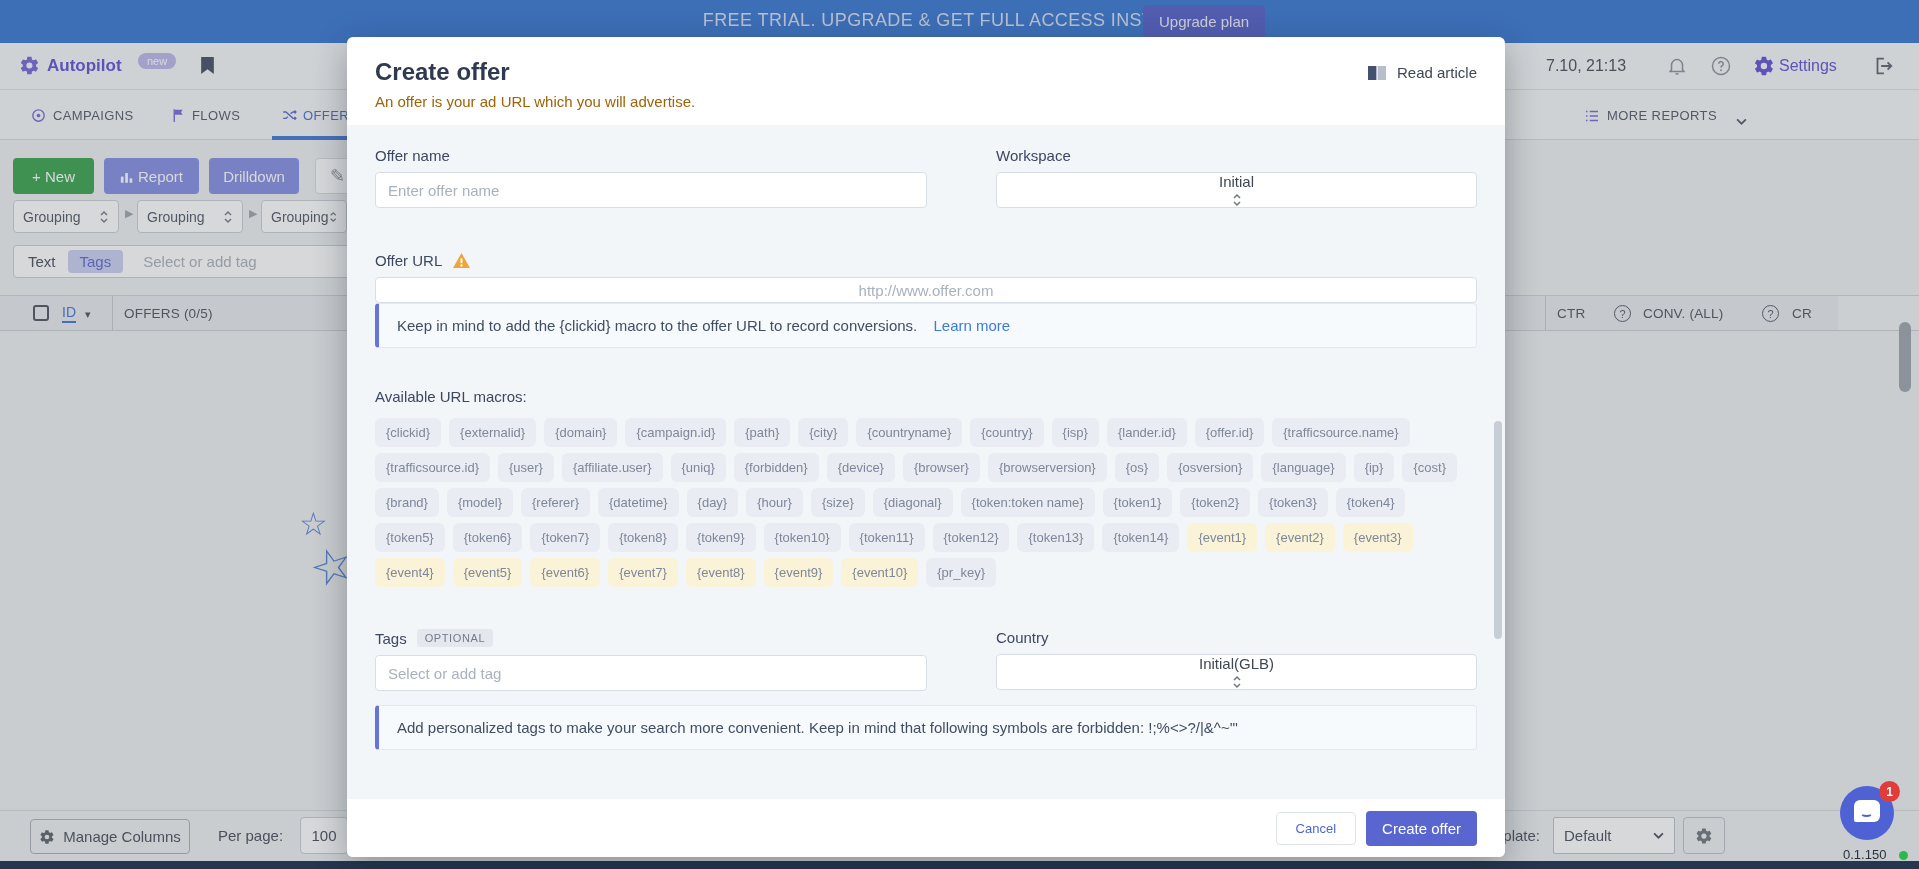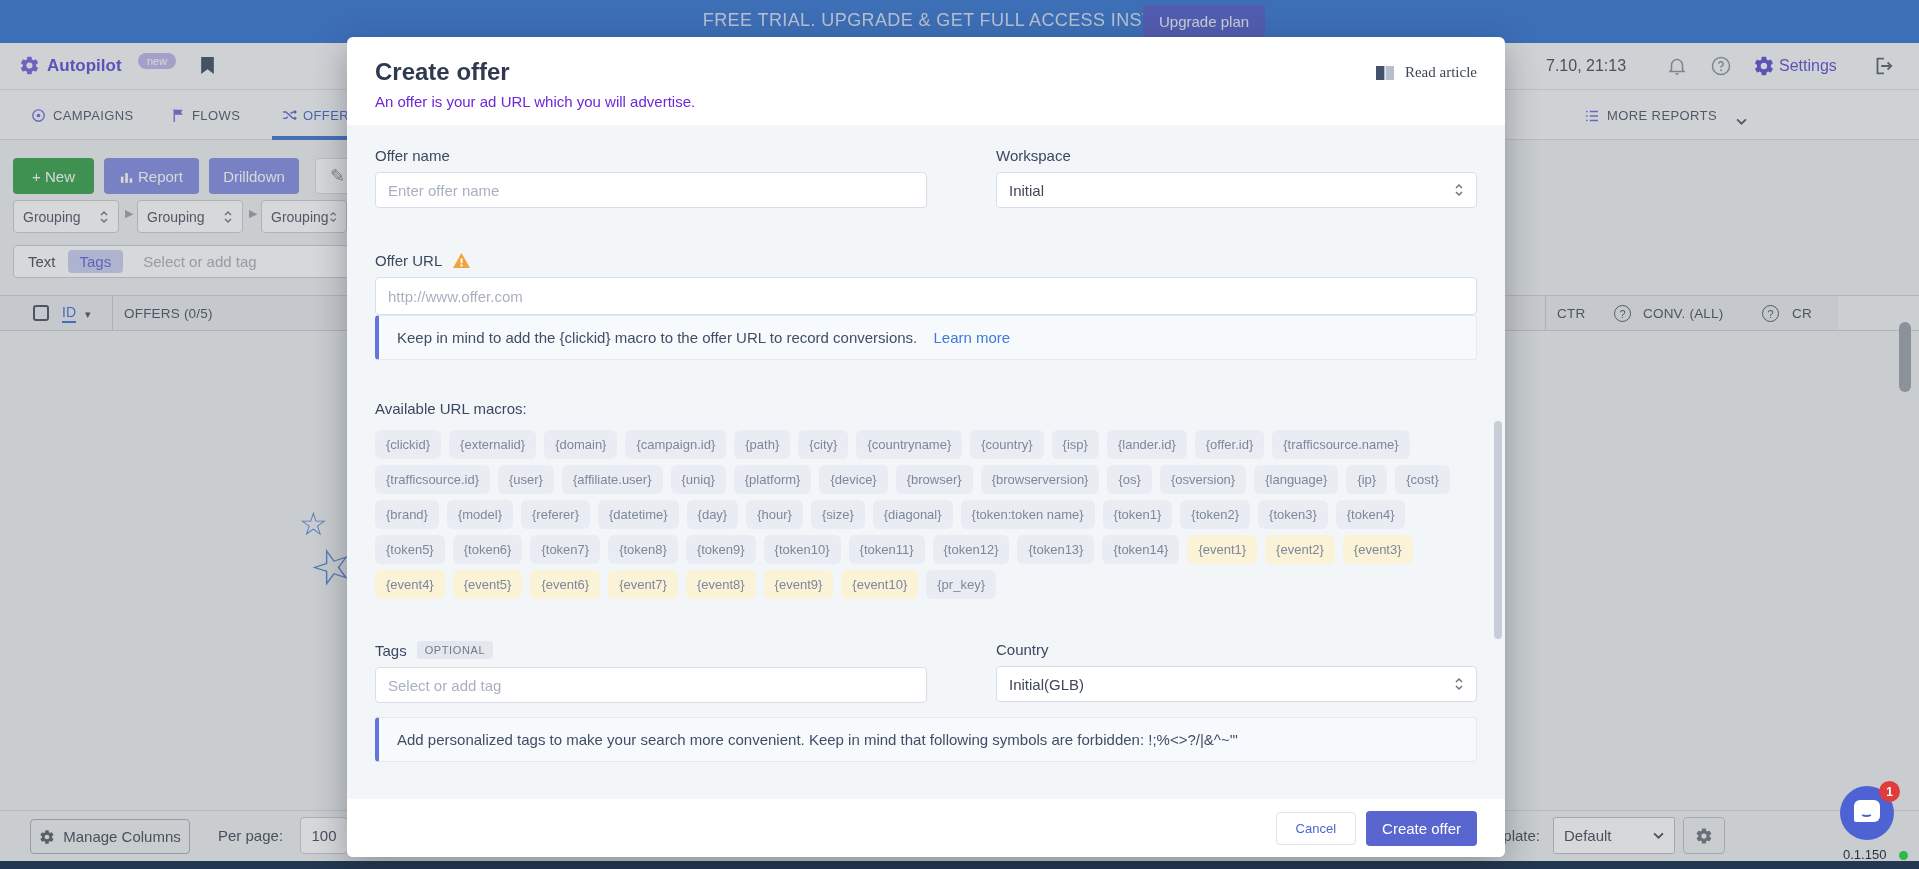--- a/index.html
+++ b/index.html
@@ -76,29 +76,29 @@
   #chat-bubble { position:absolute; left:14px; top:14px; width:26px; height:22px; background:#fff; border-radius:6px 6px 6px 2px; }
   #chat-smile { position:absolute; left:6px; top:8px; width:13px; height:9px; border:2.5px solid #4e62d4; border-top:none; border-left-color:transparent; border-right-color:transparent; border-radius:50%; }
   #chat-badge { position:absolute; left:39px; top:-5px; width:21px; height:21px; border-radius:50%; background:#e13c3c; color:#fff; font-size:12px; font-weight:bold; display:flex; align-items:center; justify-content:center; }
   #version { left:1843px; top:847px; font-size:13px; color:#2b3240; z-index:7; }
   #version-dot { left:1899px; top:851px; width:9px; height:9px; border-radius:50%; background:#2db84c; z-index:7; }
 
   
   #modal { left:347px; top:37px; width:1158px; height:820px; background:#fff; border-radius:6px; box-shadow:0 10px 34px rgba(20,24,34,.32); z-index:10; display:flex; flex-direction:column; }
   #modal-head { padding:21px 28px 15px 28px; display:flex; justify-content:space-between; align-items:flex-start; }
   #modal-title { font-size:24px; font-weight:600; color:#2f3950; }
-  #modal-sub { margin-top:7px; font-size:15px; color:#6d28d9; }
-  #read-article { display:flex; align-items:center; gap:9px; margin-top:6px; font-size:15px; color:#3f4654; cursor:pointer;font-family:Liberation Serif, serif; }
+  #modal-sub { margin-top:7px; font-size:15px; color:#a16207; }
+  #read-article { display:flex; align-items:center; gap:9px; margin-top:6px; font-size:15px; color:#3f4654; cursor:pointer; }
   #modal-body { flex:1; background:#f3f6f9; padding:22px 28px 0 28px; position:relative; overflow:hidden; }
   #modal-scroll-thumb { position:absolute; right:3px; top:296px; width:8px; height:218px; border-radius:4px; background:#c8ced8; }
   .frm-grid { display:grid; grid-template-columns:552px 1fr; column-gap:69px; }
   .lbl { font-size:15px; color:#3c4861; margin-bottom:8px; display:flex; align-items:center; }
   .inp { width:100%; height:36px; background:#fff; border:1px solid #d8dee8; border-radius:4px; font-size:15px; color:#3f4654; padding:0 12px; font-family:"Liberation Sans",sans-serif; }
   .inp::placeholder { color:#a9b1bf; }
-  .sel { width:100%; height:36px; background:#fff; border:1px solid #d8dee8; border-radius:4px; font-size:15px; color:#3f4654; padding:0 12px; display:flex; align-items:center; justify-content:space-between; cursor:pointer; }
+  .sel { width:100%; height:36px; background:#fff; border:1px solid #d8dee8; border-radius:4px; font-size:15px; color:#3f4654; padding:0 12px; display:flex; align-items:center; justify-content:space-between; cursor:pointer;flex-direction:column; }
   .note { border:1px solid #e3e9f1; border-left:4px solid #6574d8; background:#f7fafc; border-radius:4px; padding:13px 18px; font-size:15px; color:#414d66; }
   .link { color:#3d7bd8; cursor:pointer; }
   #macros-wrap { display:flex; flex-wrap:wrap; gap:6px 8px; max-width:1102px; }
   .chip { background:#e9edf3; border-radius:6px; padding:7px 11px; font-size:13px; color:#7e8799; cursor:pointer; white-space:nowrap; }
   .chip-y { background:#fbf3d7; }
   #optional-badge { background:#e4e8ee; color:#707a8a; font-size:11px; letter-spacing:.6px; padding:3px 8px; border-radius:3px; margin-left:10px; }
   #modal-foot { height:58px; background:#fff; display:flex; align-items:center; justify-content:flex-end; gap:10px; padding-right:28px; border-radius:0 0 6px 6px; }
   #btn-cancel { background:#fff; border:1px solid #dfe3ea; border-radius:4px; color:#4b66d2; font-size:13px; padding:8px 19px; cursor:pointer; }
   #btn-create { background:#5a66cf; border:none; border-radius:4px; color:#fff; font-size:15px; padding:9px 16px; cursor:pointer; }
   .warn-ic { margin-left:10px; }
@@ -338,21 +338,21 @@
         </div>
       </div>
 
       <div style="margin-top:44px">
         <div class="lbl">
             <span>Offer URL</span>
             <svg class="ic warn-ic" width="19" height="17">
               <use href="#i-warn"></use>
             </svg>
           </div>
-        <input class="inp" style="height: 38px;" type="text" placeholder="http://www.offer.com">
+        <input class="inp" style="height: 26px; text-align: center;" type="text" placeholder="http://www.offer.com">
       </div>
 
       <div class="note" style="">
         <span>Keep in mind to add the {clickid} macro to the offer URL to record conversions.</span>
         <span class="link" style="margin-left:12px">Learn more</span>
       </div>
 
       <div class="lbl" style="margin-top:40px;margin-bottom:13px">Available URL macros:</div>
       <div id="macros-wrap">
           <span class="chip">{clickid}</span>
@@ -364,21 +364,21 @@
           <span class="chip">{countryname}</span>
           <span class="chip">{country}</span>
           <span class="chip">{isp}</span>
           <span class="chip">{lander.id}</span>
           <span class="chip">{offer.id}</span>
           <span class="chip">{trafficsource.name}</span>
           <span class="chip">{trafficsource.id}</span>
           <span class="chip">{user}</span>
           <span class="chip">{affiliate.user}</span>
           <span class="chip">{uniq}</span>
-          <span class="chip">{platform}</span>
+          <span class="chip">{forbidden}</span>
           <span class="chip">{device}</span>
           <span class="chip">{browser}</span>
           <span class="chip">{browserversion}</span>
           <span class="chip">{os}</span>
           <span class="chip">{osversion}</span>
           <span class="chip">{language}</span>
           <span class="chip">{ip}</span>
           <span class="chip">{cost}</span>
           <span class="chip">{brand}</span>
           <span class="chip">{model}</span>

